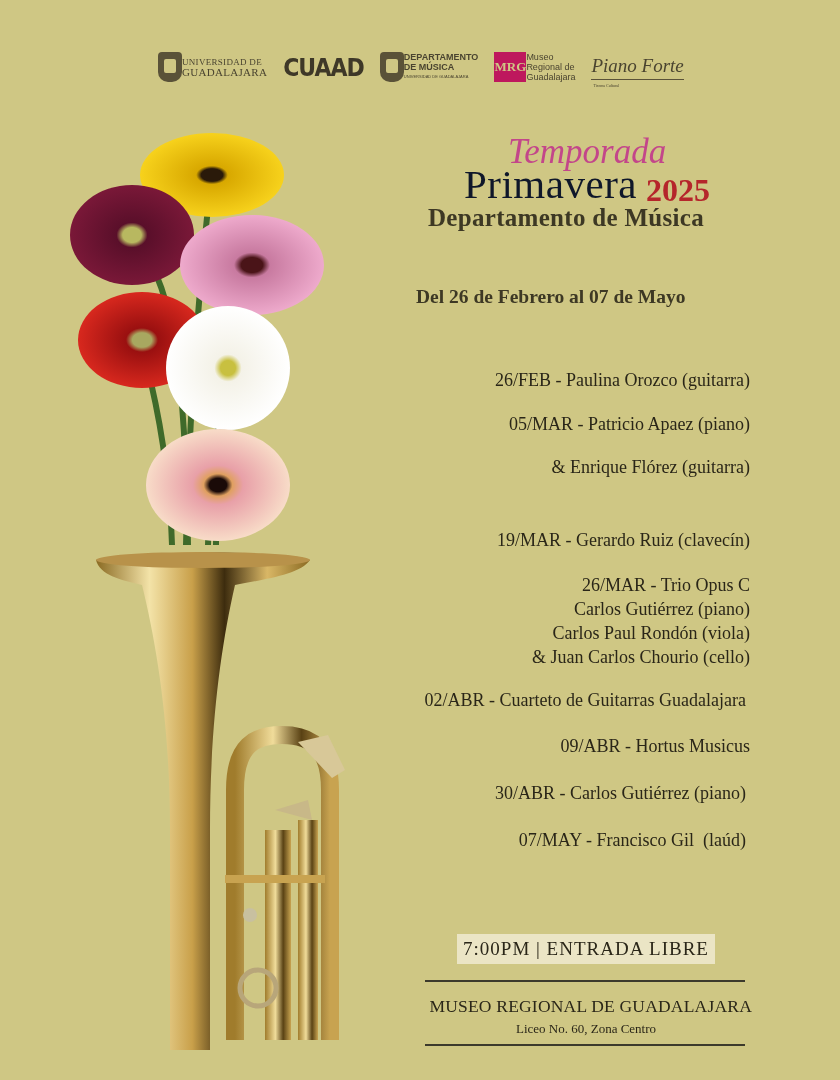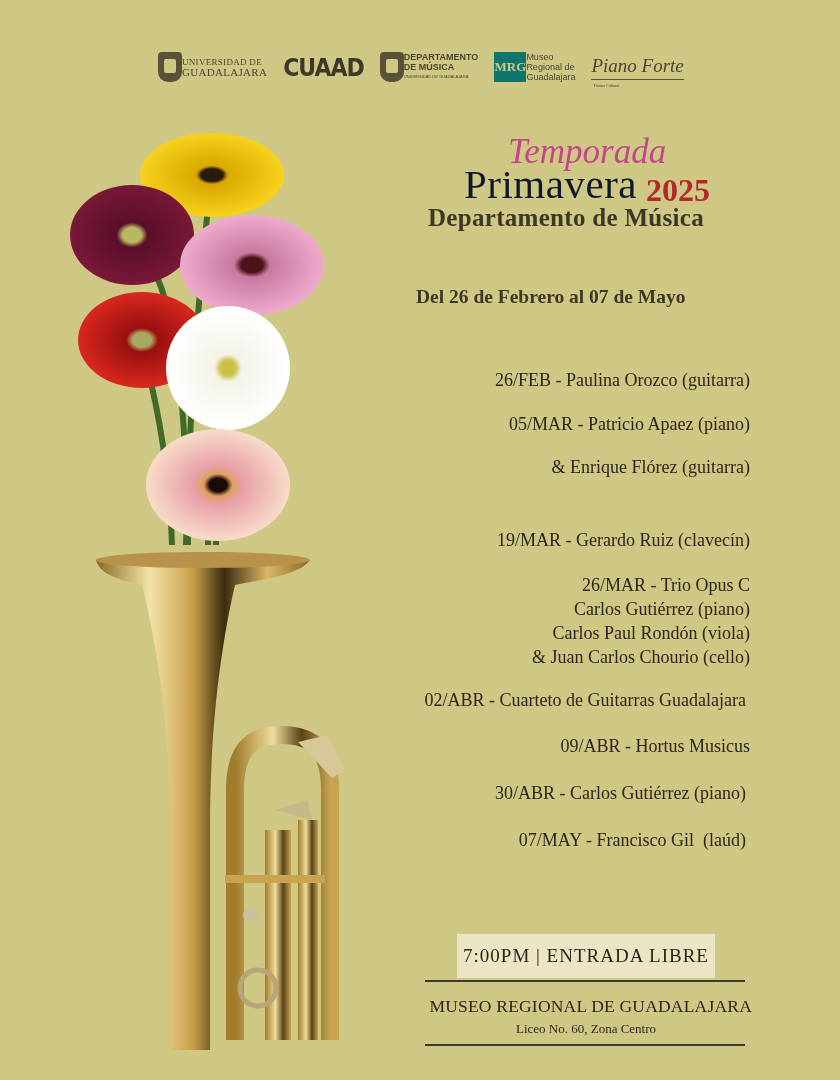--- a/index.html
+++ b/index.html
@@ -5,35 +5,35 @@
   html,body{margin:0;padding:0;}
   body{width:840px;height:1080px;background:#cfc784;position:relative;overflow:hidden;font-family:"Liberation Serif","DejaVu Serif",serif;color:#2f2a1c;}
   .logos{position:absolute;top:48px;left:158px;width:530px;height:38px;display:flex;align-items:center;gap:16px;}
   .logo{display:flex;align-items:center;color:#4a4430;}
   .crest{width:24px;height:30px;background:#5a5238;border-radius:4px 4px 10px 10px;position:relative;}
   .crest::after{content:"";position:absolute;left:6px;top:7px;width:12px;height:14px;background:#cfc784;border-radius:2px;}
   .udg-text{font-family:"Liberation Serif",serif;font-size:9px;line-height:10px;letter-spacing:0.3px;}
   .cuaad{font-family:"DejaVu Sans",sans-serif;font-weight:bold;font-size:22px;letter-spacing:-1px;transform:scaleY(1.15);color:#3e3828;}
   .dep-text{font-family:"Liberation Sans",sans-serif;font-weight:bold;font-size:9px;line-height:10px;}
   .dep-text small{display:block;font-size:4px;font-weight:normal;}
-  .mrg-box{width:32px;height:30px;background:#0f766e;color:#cfc784;font-family:"Liberation Serif",serif;font-weight:bold;font-size:13px;display:flex;align-items:center;justify-content:center;}
+  .mrg-box{width:32px;height:30px;background:#be185d;color:#cfc784;font-family:"Liberation Serif",serif;font-weight:bold;font-size:13px;display:flex;align-items:center;justify-content:center;}
   .mrg-text{font-family:"Liberation Sans",sans-serif;font-size:9px;line-height:10px;}
   .piano{font-family:"Liberation Serif",serif;font-style:italic;font-size:19px;border-bottom:1px solid #5a5238;padding-bottom:2px;position:relative;}
   .piano small{position:absolute;left:2px;bottom:-9px;font-size:4px;font-style:normal;}
   .temporada{position:absolute;top:132px;left:508px;font-family:"Liberation Serif",serif;font-style:italic;font-size:35px;color:#c3468a;}
   .primavera{position:absolute;top:160px;left:436px;font-size:41px;color:#0f172a;font-family:"Liberation Serif",serif;letter-spacing:0.5px;margin-left:28px;}
   .year{position:absolute;top:172px;left:646px;font-size:32px;color:#b5262b;font-weight:bold;font-family:"Liberation Serif",serif;}
   .dept{position:absolute;top:204px;left:428px;font-size:25px;font-weight:bold;color:#3d3824;font-family:"Liberation Serif",serif;letter-spacing:0.3px;}
   .range{position:absolute;top:286px;left:416px;font-size:19.5px;font-weight:bold;color:#3d3824;font-family:"Liberation Serif",serif;}
 
   .events{position:absolute;top:368px;right:90px;width:440px;text-align:right;font-size:18px;line-height:24px;color:#2a2618;}
   .event{margin:0;}
   .event .line{display:block;white-space:nowrap;}
 
-  .badge{position:absolute;top:934px;left:457px;width:258px;height:44px;background:#ebe5c5;display:flex;align-items:center;justify-content:center;font-size:19px;letter-spacing:1px;color:#2a2618;}
+  .badge{position:absolute;top:934px;left:457px;width:258px;height:30px;background:#ebe5c5;display:flex;align-items:center;justify-content:center;font-size:19px;letter-spacing:1px;color:#2a2618;}
   .rule{position:absolute;left:425px;width:320px;height:2px;background:#3c3a2c;}
   .museum{position:absolute;top:996px;left:420px;width:332px;text-align:right;font-size:17.5px;color:#2a2618;letter-spacing:0.2px;}
   .address{position:absolute;top:1021px;left:420px;width:332px;text-align:center;font-size:13px;color:#2a2618;}
 
   .art{position:absolute;left:60px;top:130px;width:320px;height:920px;}
 </style>
 </head>
 <body>
 
 <div class="logos">

